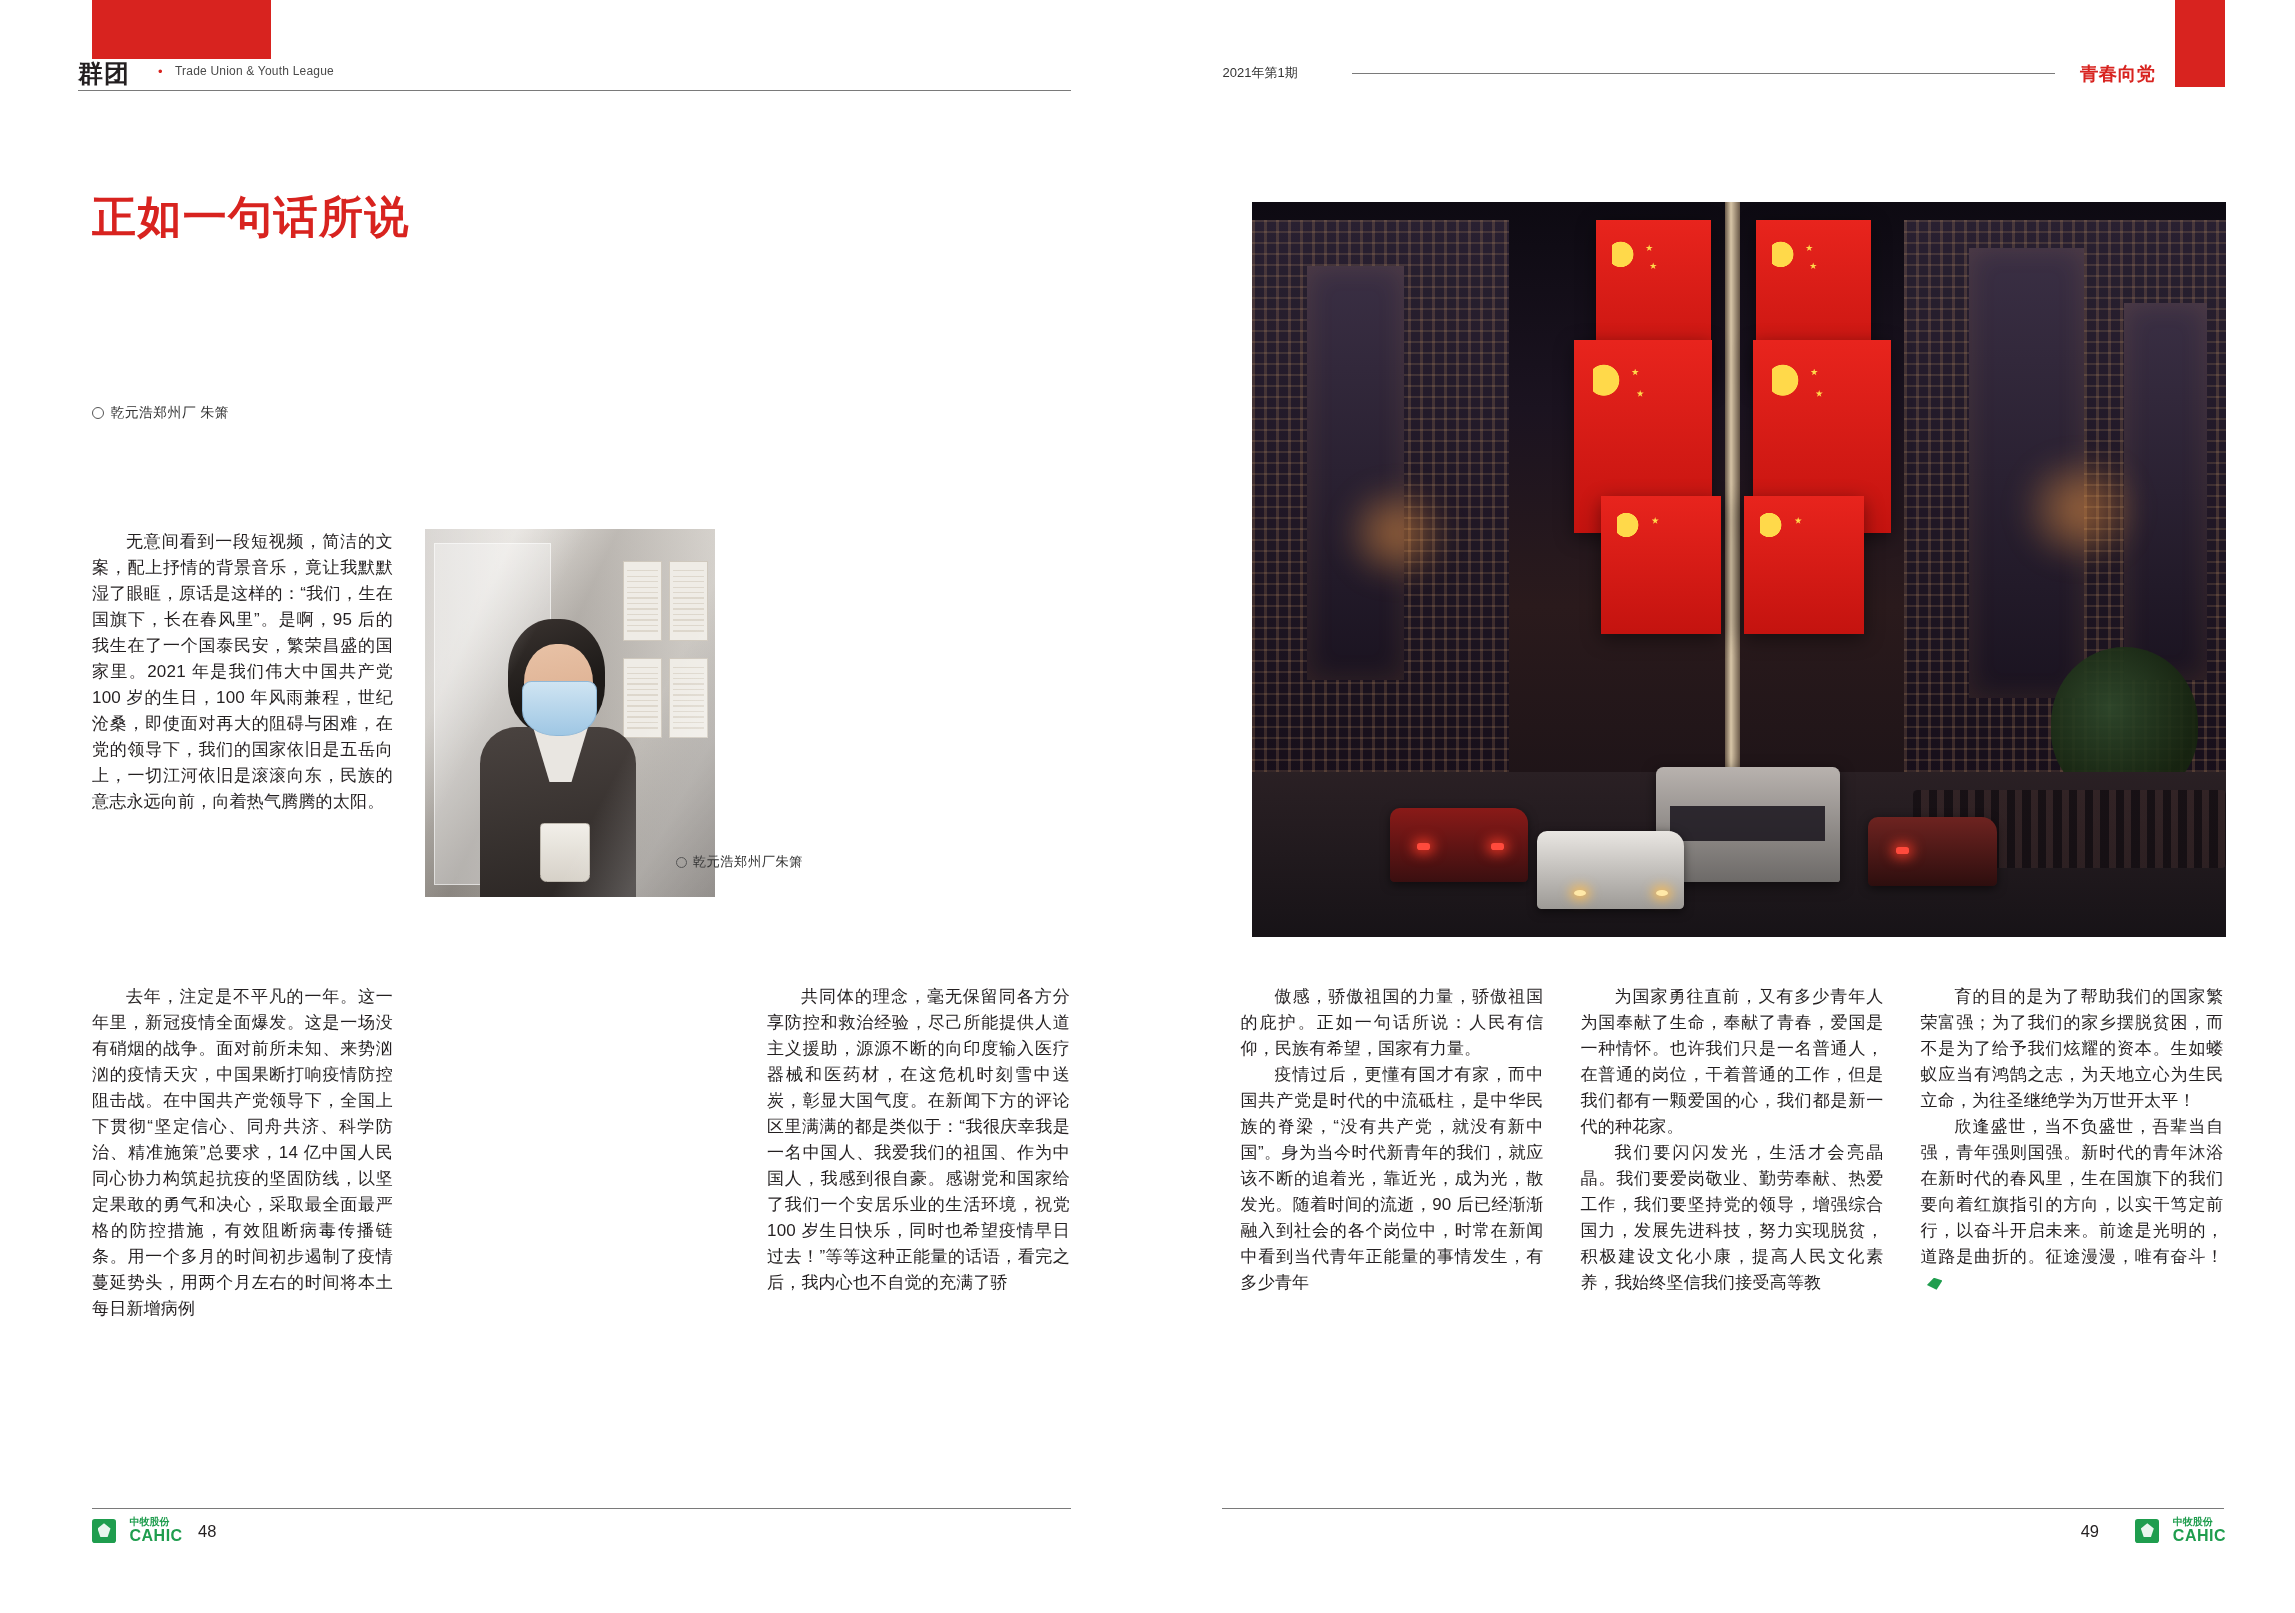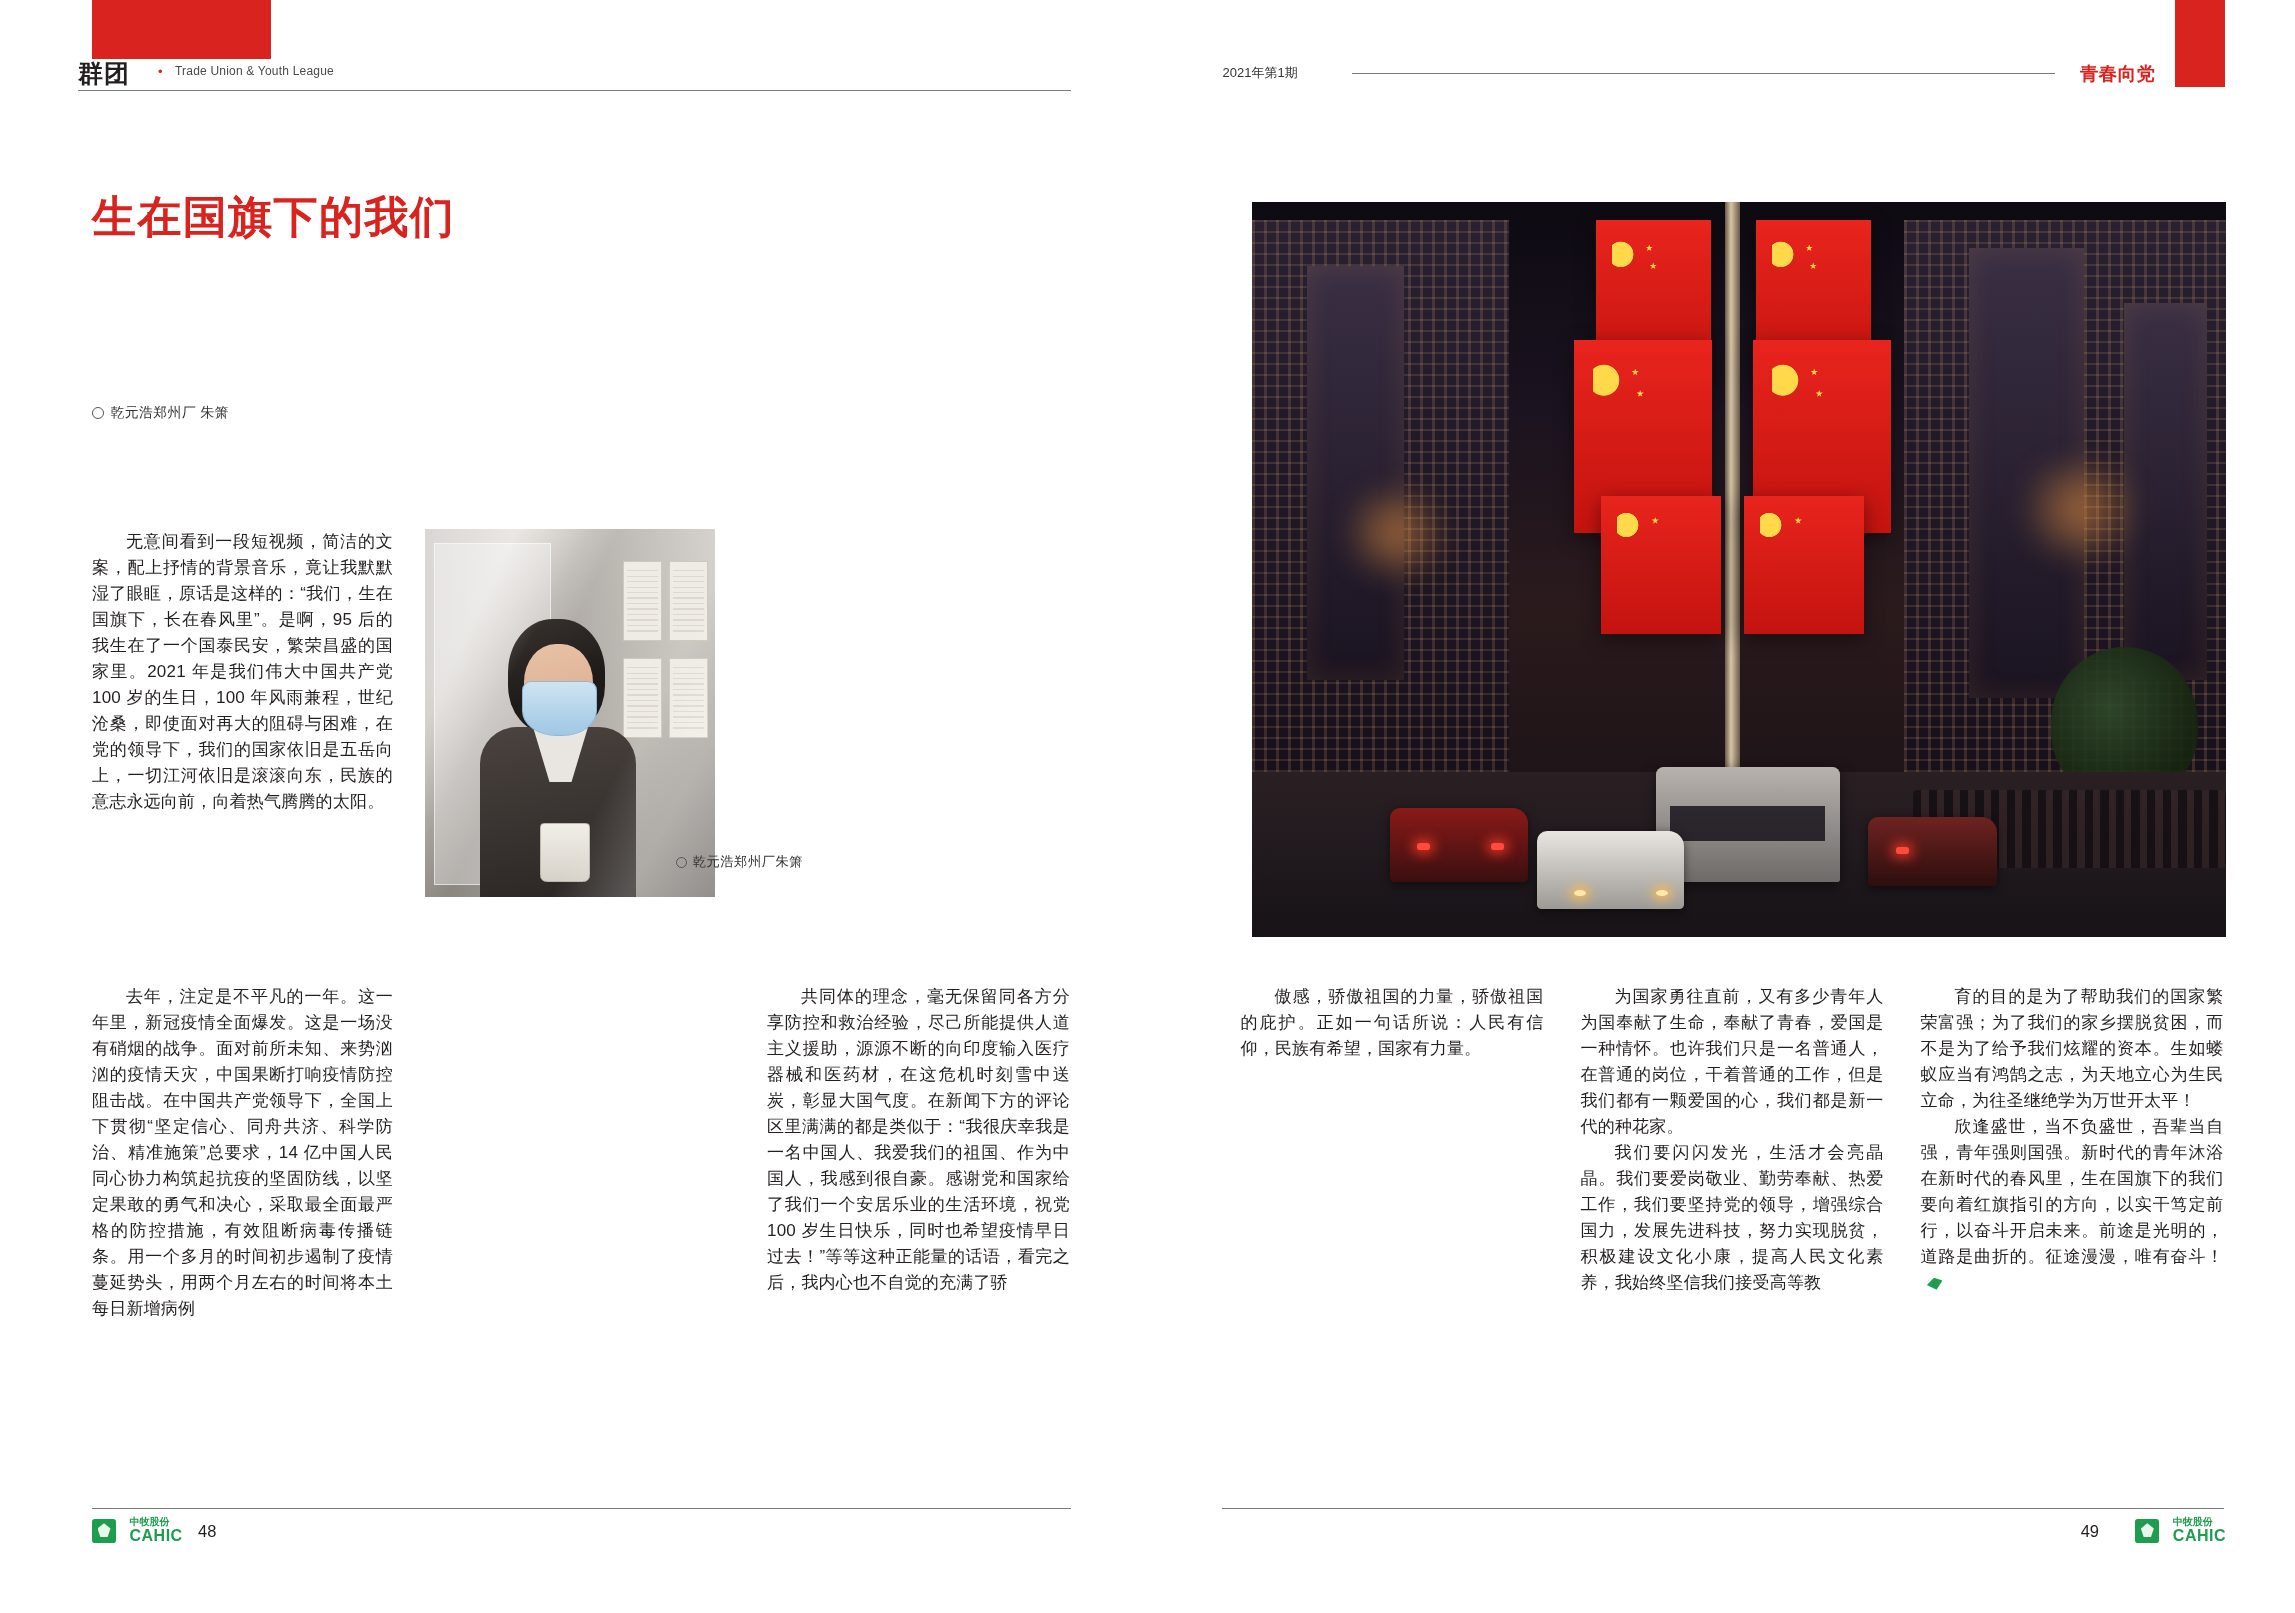--- a/index.html
+++ b/index.html
@@ -493,21 +493,21 @@
   <div class="page">
 
     <div class="left-header">
       <div class="hdr-redblock"></div>
       <div class="hdr-label">群团</div>
       <div class="hdr-dot">•</div>
       <div class="hdr-sub">Trade Union &amp; Youth League</div>
       <div class="hdr-rule"></div>
     </div>
 
-    <div class="art-title">生在国旗下的我们</div>
+    <div class="art-title">正如一句话所说</div>
     <div class="byline">
       <span class="circle"></span><span>乾元浩郑州厂  朱箫</span>
     </div>
 
     <div class="left-photo">
       <div class="lp-bg"></div>
       <div class="lp-panel" style="left:9.2px; top:13.8px; width:115px; height:340px;"></div>
       <div class="lp-frame" style="left:198px; top:32px; width:37px; height:78px;"></div>
       <div class="lp-frame" style="left:244px; top:32px; width:37px; height:78px;"></div>
       <div class="lp-frame" style="left:198px; top:129px; width:37px; height:78px;"></div>
@@ -598,20 +598,21 @@
       <div class="rp-car" style="left:616px; bottom:51px; width:129px; height:69px; background:linear-gradient(180deg,#6e2320,#2d0e0e);"></div>
       <div class="rp-tail" style="left:165px; bottom:87px;"></div>
       <div class="rp-tail" style="left:239px; bottom:87px;"></div>
       <div class="rp-light" style="left:322px; bottom:41px;"></div>
       <div class="rp-light" style="left:404px; bottom:41px;"></div>
       <div class="rp-tail" style="left:644px; bottom:83px;"></div>
     </div>
 
     <div class="col r-c1" style="left:93px;">
       <p>傲感，骄傲祖国的力量，骄傲祖国的庇护。正如一句话所说：人民有信仰，民族有希望，国家有力量。</p>
+      <p>疫情过后，更懂有国才有家，而中国共产党是时代的中流砥柱，是中华民族的脊梁，“没有共产党，就没有新中国”。身为当今时代新青年的我们，就应该不断的追着光，靠近光，成为光，散发光。随着时间的流逝，90 后已经渐渐融入到社会的各个岗位中，时常在新闻中看到当代青年正能量的事情发生，有多少青年</p>
     </div>
     <div class="col r-c2" style="left:433px;">
       <p>为国家勇往直前，又有多少青年人为国奉献了生命，奉献了青春，爱国是一种情怀。也许我们只是一名普通人，在普通的岗位，干着普通的工作，但是我们都有一颗爱国的心，我们都是新一代的种花家。</p>
       <p>我们要闪闪发光，生活才会亮晶晶。我们要爱岗敬业、勤劳奉献、热爱工作，我们要坚持党的领导，增强综合国力，发展先进科技，努力实现脱贫，积极建设文化小康，提高人民文化素养，我始终坚信我们接受高等教</p>
     </div>
     <div class="col r-c3" style="left:773px;">
       <p>育的目的是为了帮助我们的国家繁荣富强；为了我们的家乡摆脱贫困，而不是为了给予我们炫耀的资本。生如蝼蚁应当有鸿鹄之志，为天地立心为生民立命，为往圣继绝学为万世开太平！</p>
       <p><span>欣逢盛世，当不负盛世，吾辈当自强，青年强则国强。新时代的青年沐浴在新时代的春风里，生在国旗下的我们要向着红旗指引的方向，以实干笃定前行，以奋斗开启未来。前途是光明的，道路是曲折的。征途漫漫，唯有奋斗！</span><span class="end-leaf"></span></p>
     </div>
 

